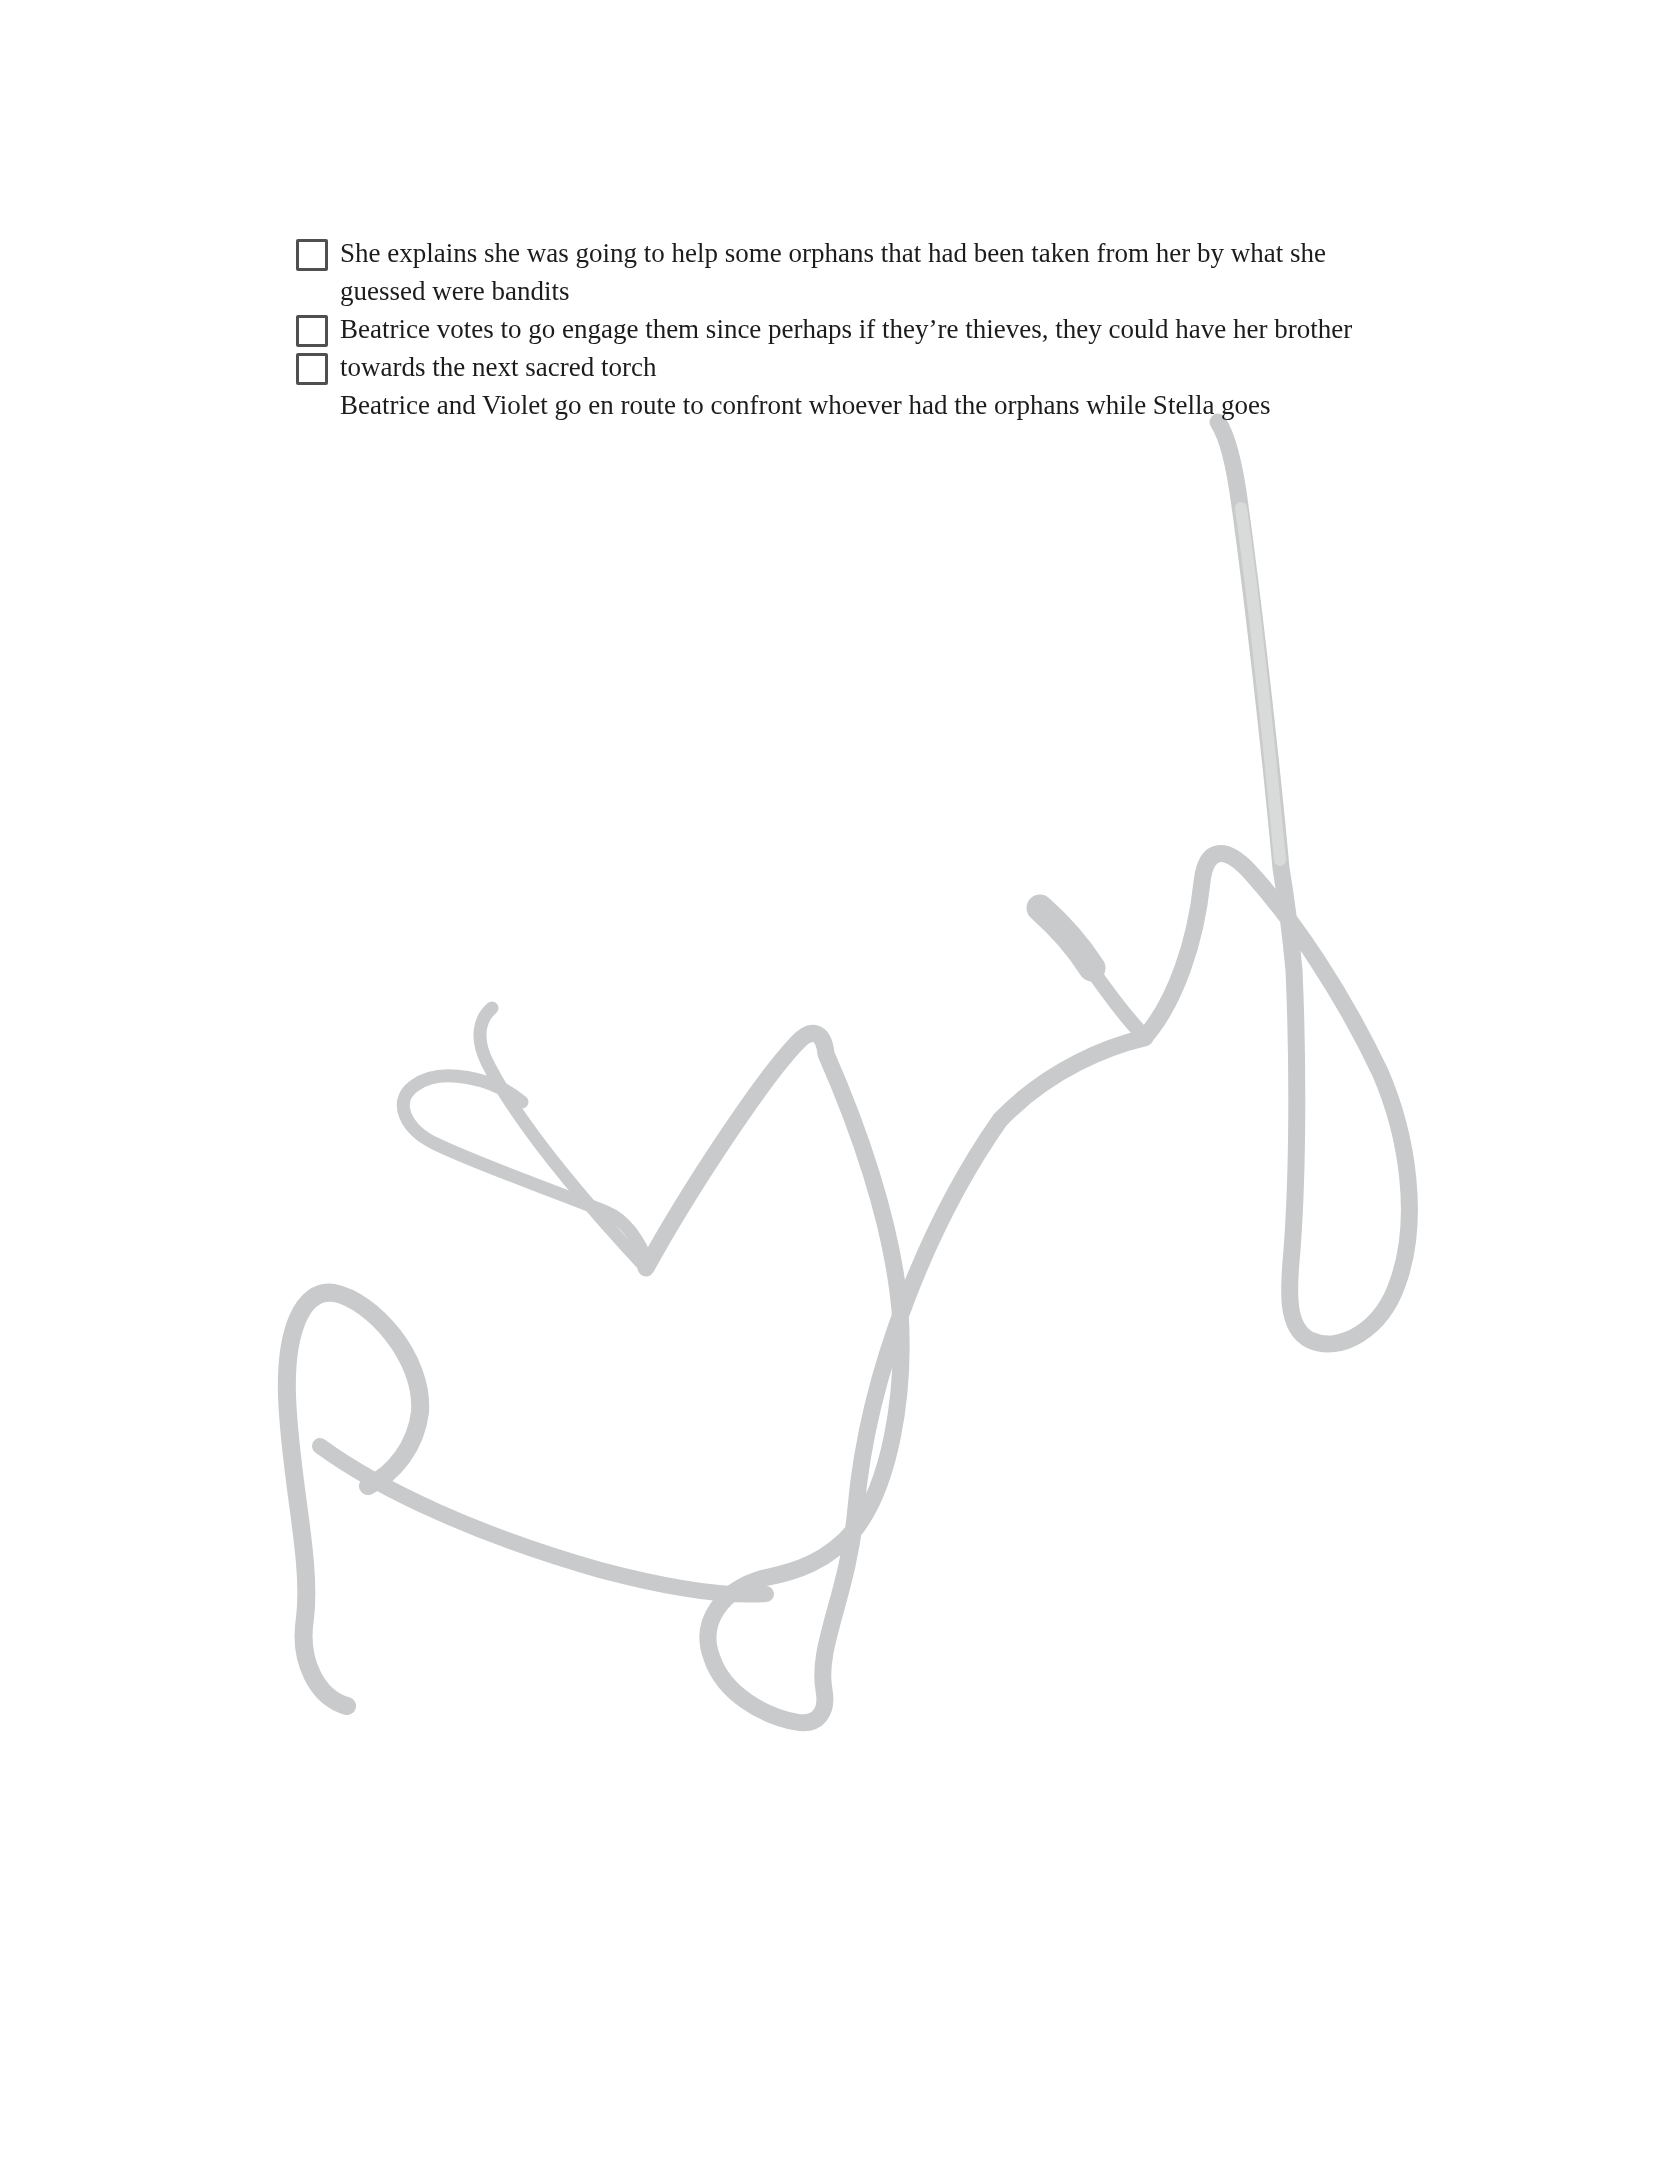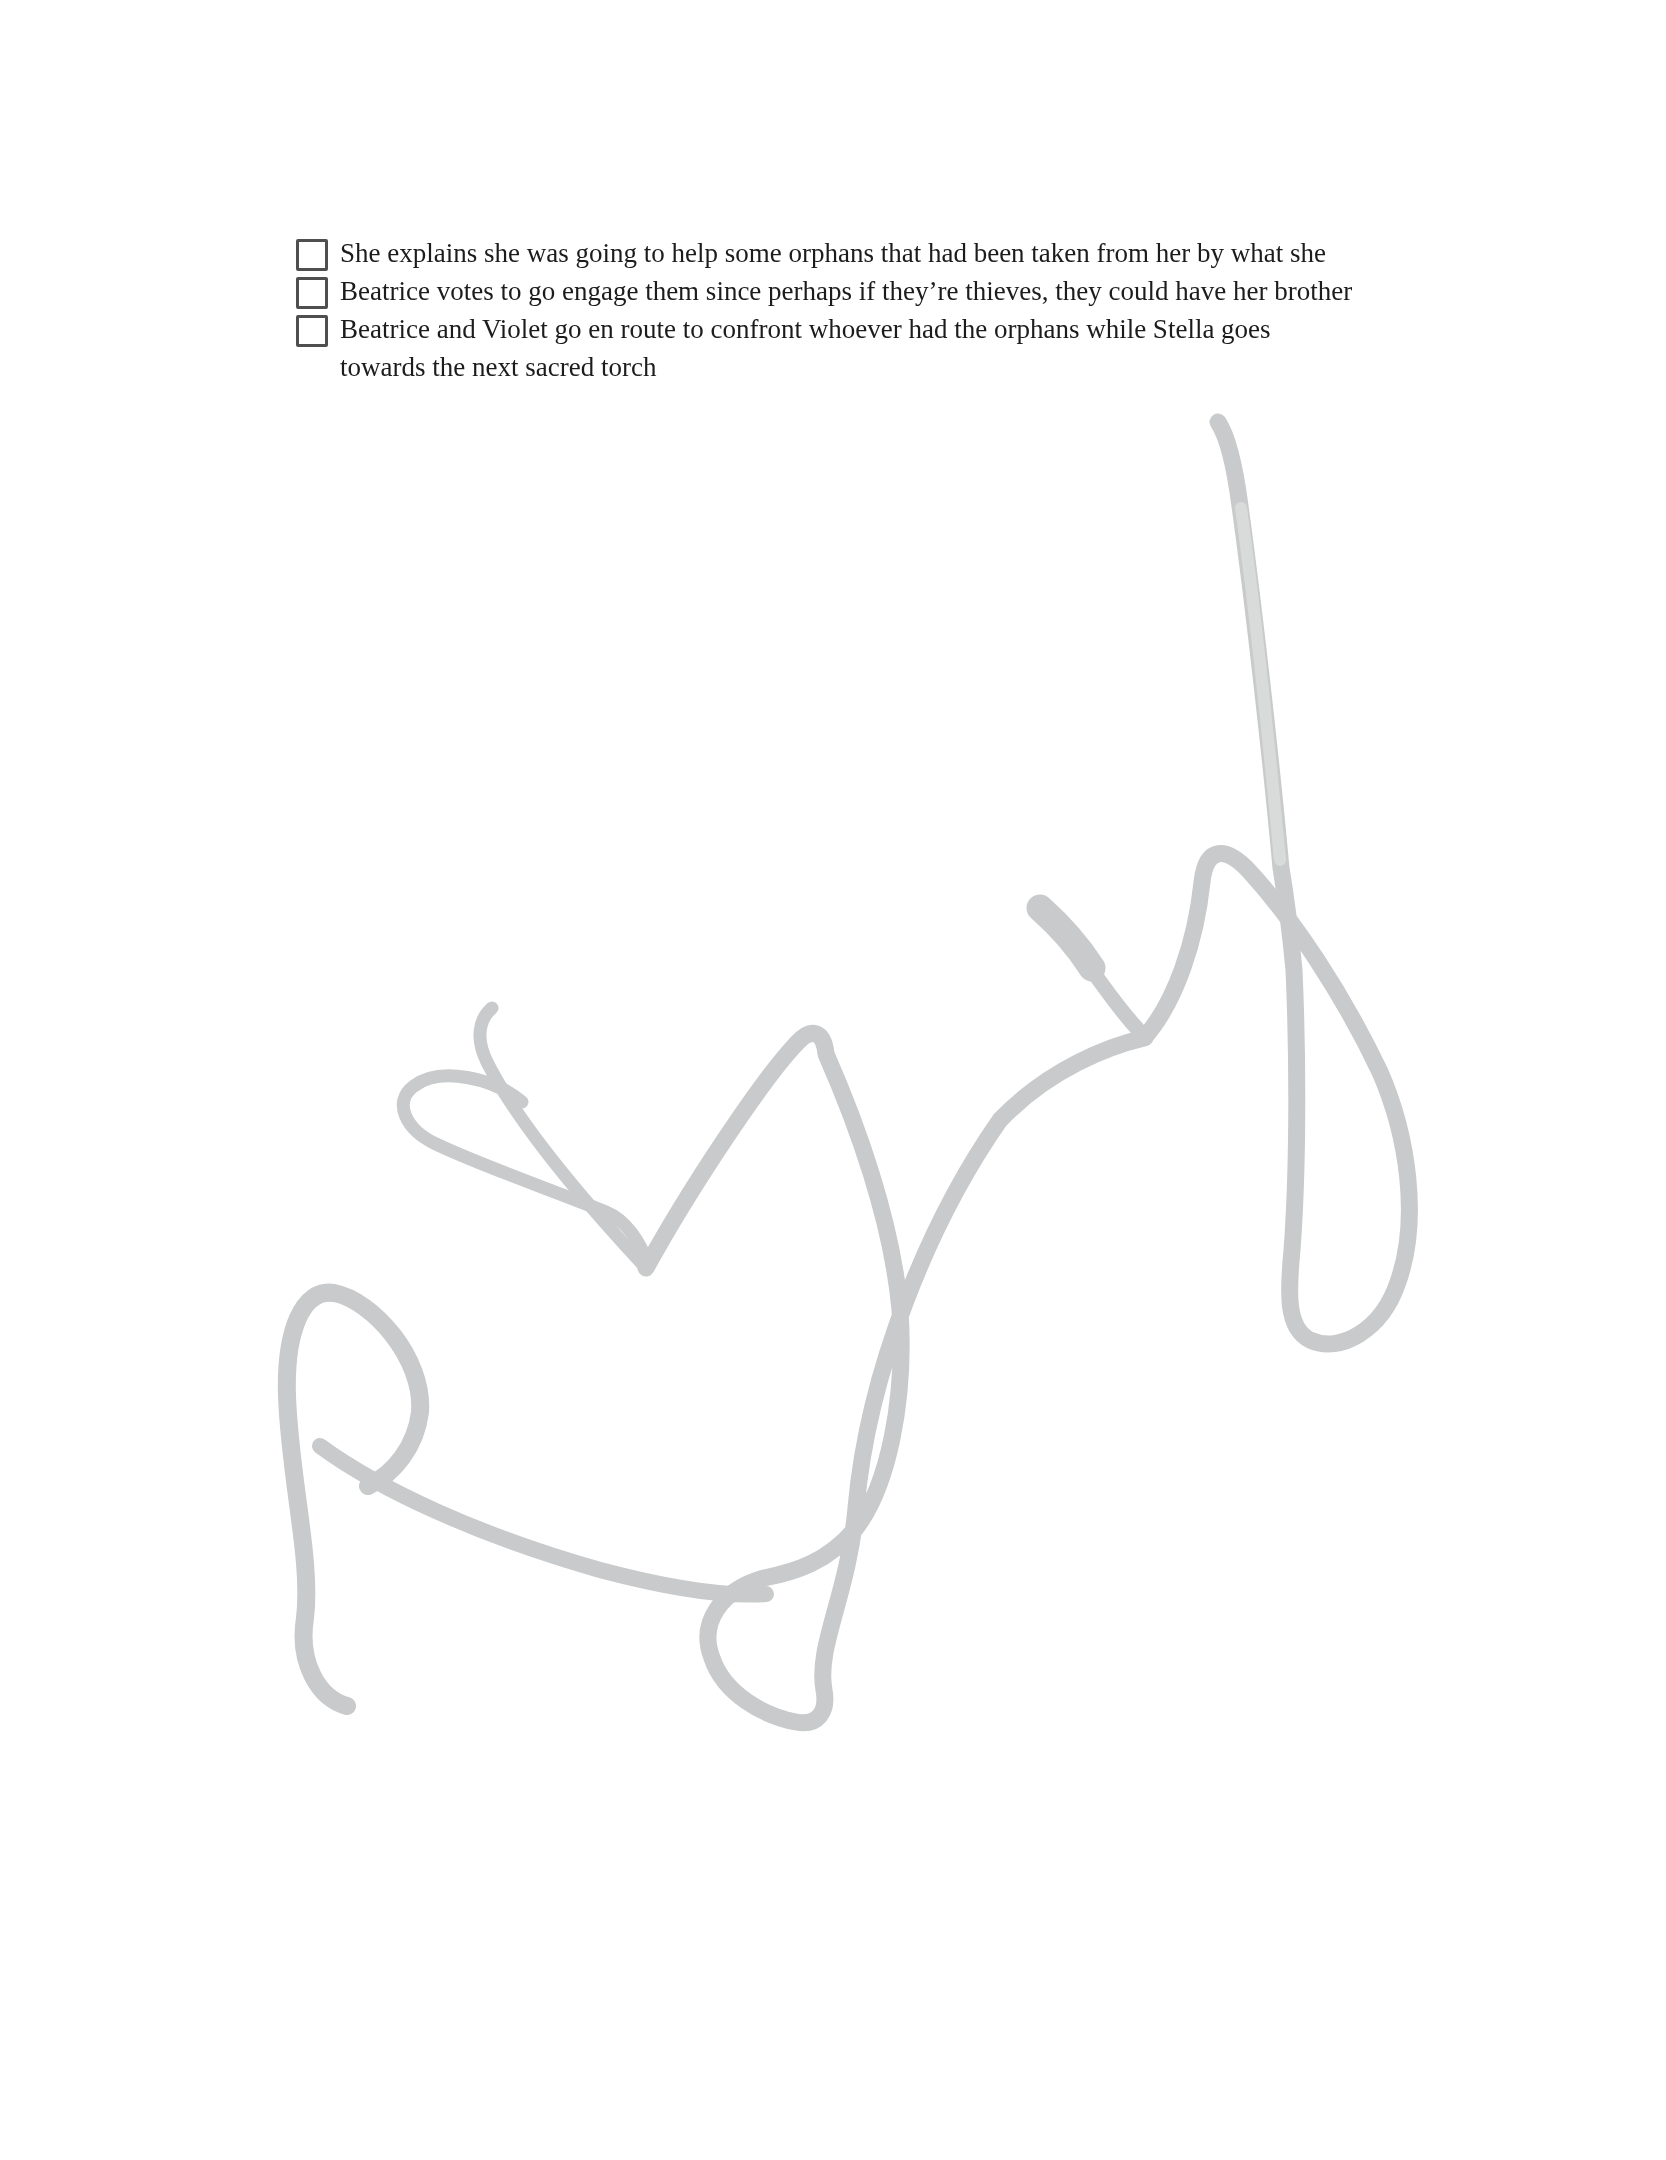--- a/index.html
+++ b/index.html
@@ -102,33 +102,34 @@
 
     <path stroke-width="12" d="M 1280 820 C 1270 714, 1254 562, 1241 468" stroke="#d9dbdb"></path>
   </svg>
 
   <div class="checklist">
 
     <div class="item">
       <div class="checkbox"></div>
       <div class="item-text">
         <div class="line">She explains she was going to help some orphans that had been taken from her by what she</div>
+        <div class="line">guessed were bandits</div>
       </div>
     </div>
 
     <div class="item">
       <div class="checkbox"></div>
       <div class="item-text">
         <div class="line">Beatrice votes to go engage them since perhaps if they’re thieves, they could have her brother</div>
       </div>
     </div>
 
 
     <div class="item">
       <div class="checkbox"></div>
       <div class="item-text">
+        <div class="line">towards the next sacred torch</div>
         <div class="line">Beatrice and Violet go en route to confront whoever had the orphans while Stella goes</div>
-        <div class="line">towards the next sacred torch</div>
       </div>
     </div>
 
   </div>
 </div>
 
 </body></html>

